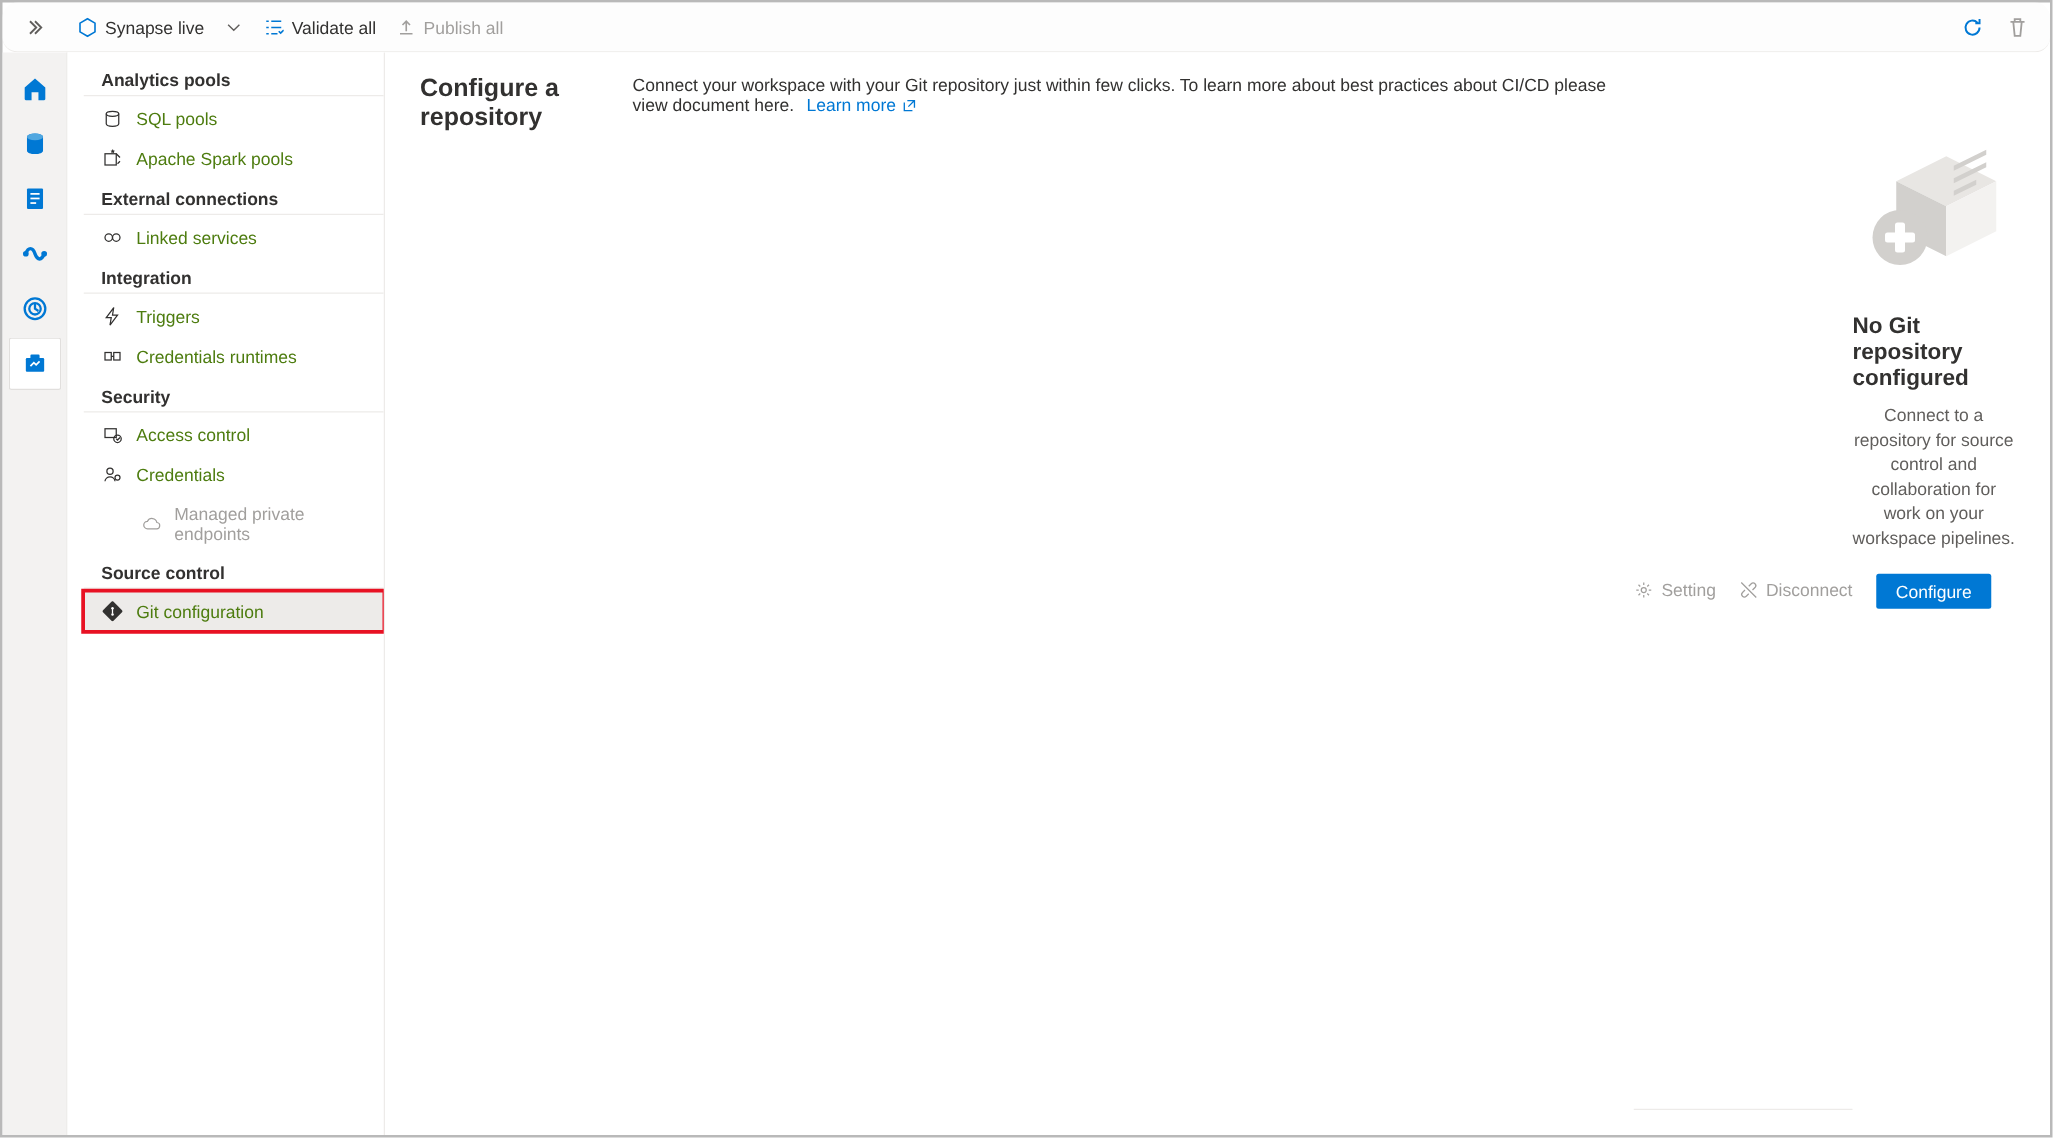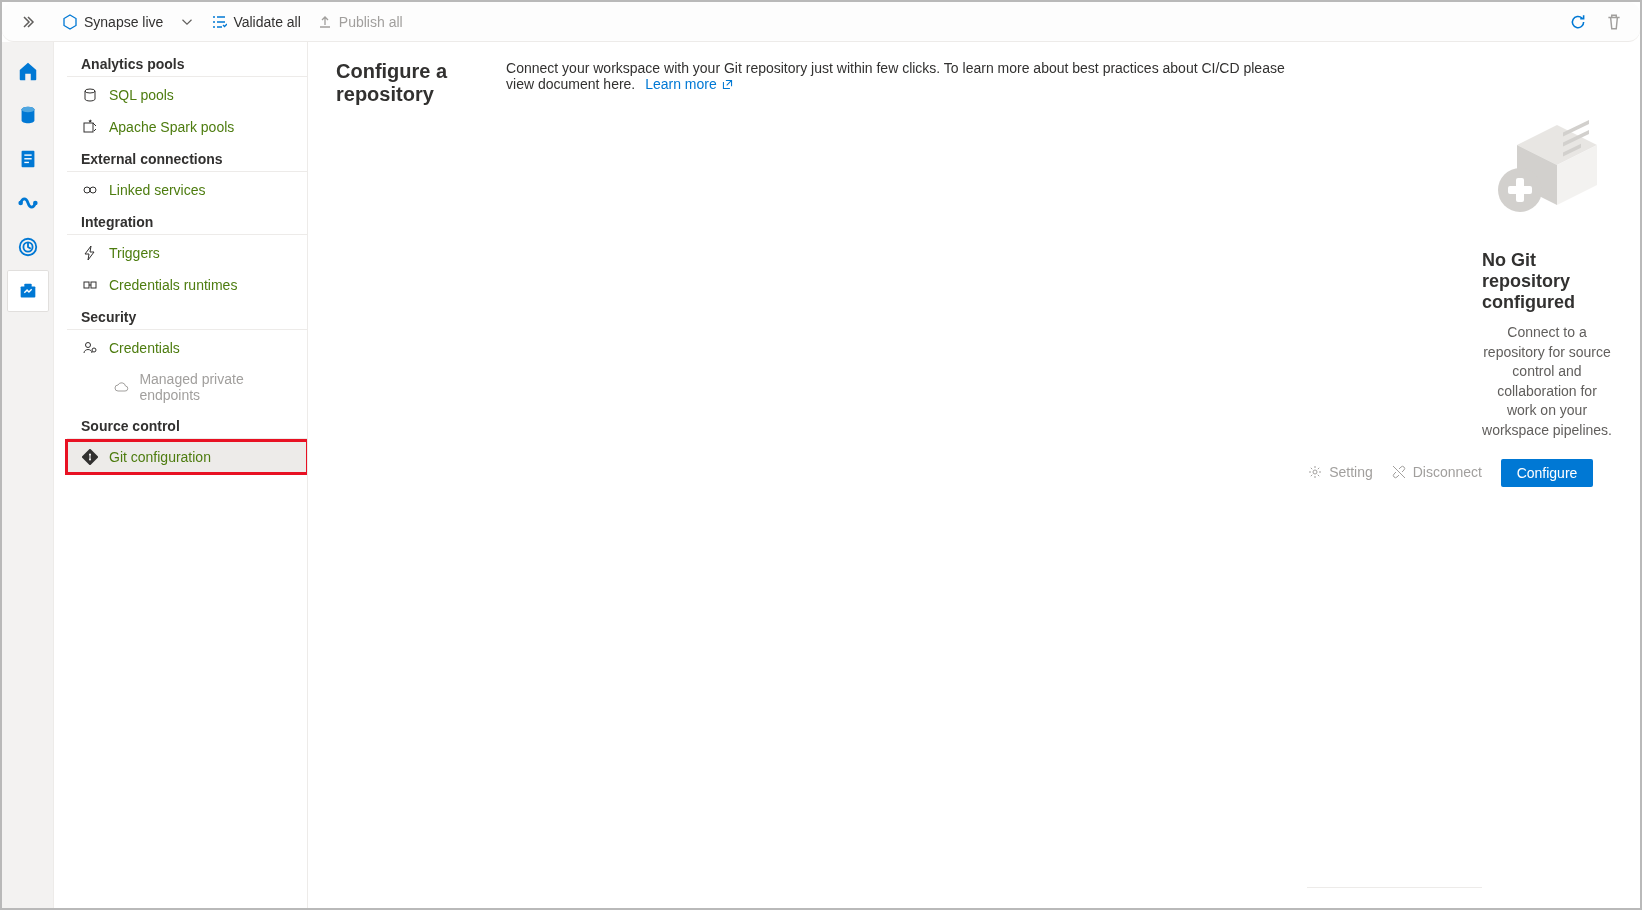--- a/index.html
+++ b/index.html
@@ -205,20 +205,30 @@
           <svg viewBox="0 0 16 16" width="16" height="16">
             <rect x="2" y="5" width="5" height="6" fill="none" stroke="#323130"></rect>
             <rect x="9" y="5" width="5" height="6" fill="none" stroke="#323130"></rect>
             <path d="M7 8h2" stroke="#323130"></path>
           </svg>
         </span>
       <span>Credentials runtimes</span>
     </div>
 
     <div class="sb-section">Security</div>
+    <div class="sb-item">
+      <span class="sb-icon">
+          <svg viewBox="0 0 16 16" width="16" height="16">
+            <rect x="2" y="3" width="9" height="7" fill="none" stroke="#323130"></rect>
+            <circle cx="12" cy="11" r="3" fill="none" stroke="#323130"></circle>
+            <path d="M11 11l1 1 2-2" stroke="#323130" fill="none"></path>
+          </svg>
+        </span>
+      <span>Access control</span>
+    </div>
     <div class="sb-item">
       <span class="sb-icon">
           <svg viewBox="0 0 16 16" width="16" height="16">
             <circle cx="6" cy="5" r="2.5" fill="none" stroke="#323130"></circle>
             <path d="M2 13c0-2 2-3.5 4-3.5s4 1.5 4 3.5" fill="none" stroke="#323130"></path>
             <circle cx="12" cy="10" r="2" fill="none" stroke="#323130"></circle>
           </svg>
         </span>
       <span>Credentials</span>
     </div>

